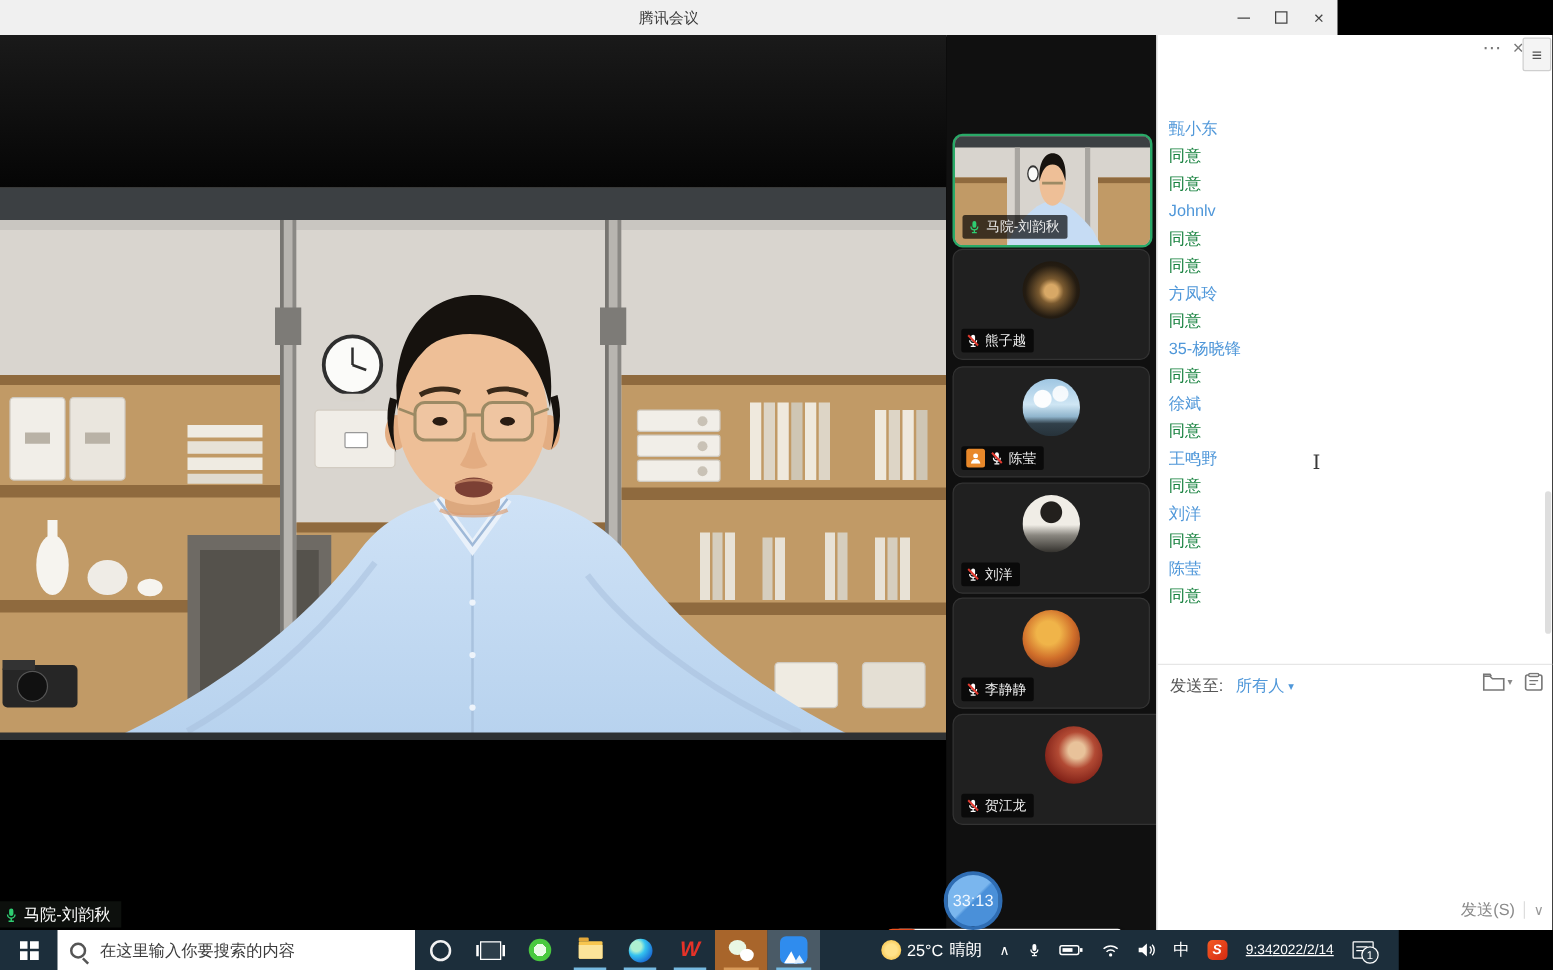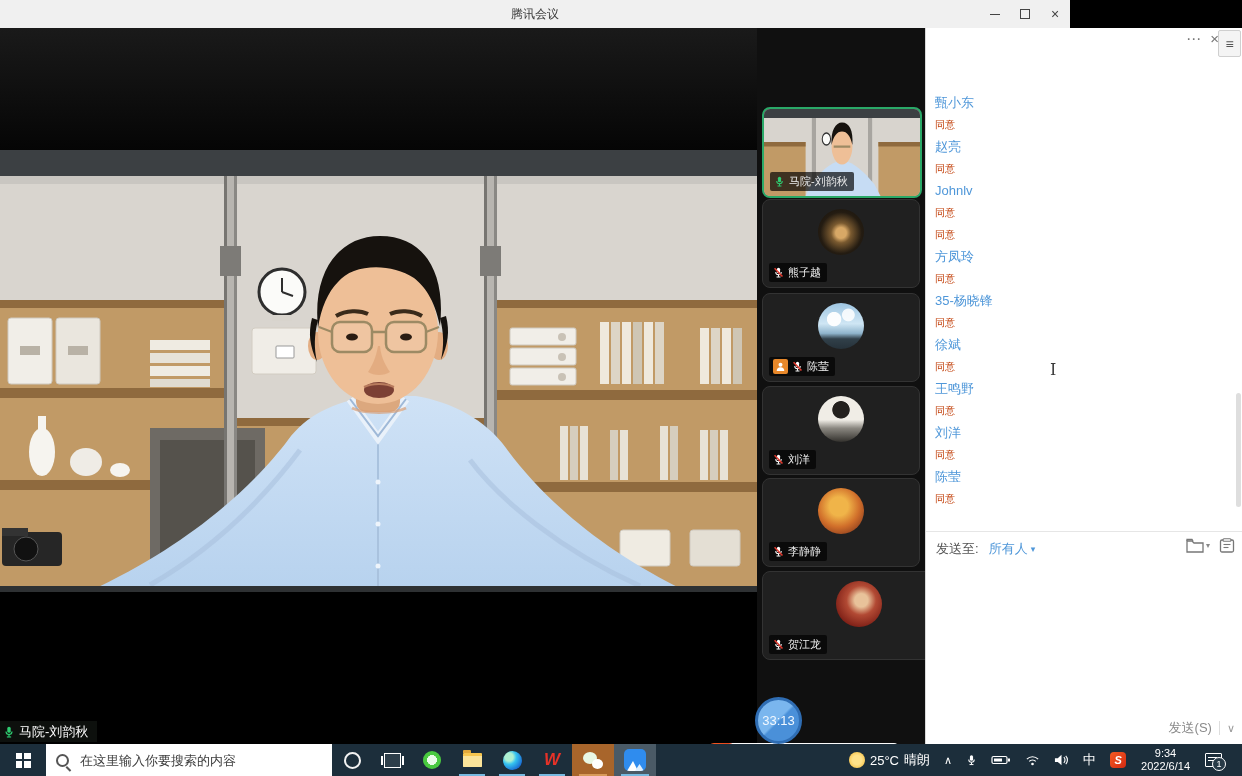--- a/index.html
+++ b/index.html
@@ -74,42 +74,42 @@
 
   
   .chat{position:absolute;left:925px;top:0;width:317px;height:716px;background:#fff;border-left:1px solid #d9d9d9;}
   .chat-more{position:absolute;top:3px;right:42px;font-size:15px;color:#777;line-height:1;}
   .chat-close{position:absolute;top:3px;right:24px;font-size:15px;color:#777;line-height:1;}
   .hamburger{position:absolute;top:2px;right:2px;width:21px;height:25px;background:#f4f4f4;
              border:1px solid #cfcfcf;border-radius:2px;color:#555;font-size:14px;
              display:flex;align-items:center;justify-content:center;}
   .msgs{position:absolute;left:9px;top:40px;right:20px;margin-top:24px;}
   .sender{color:#4f97d9;font-size:13px;line-height:22px;white-space:nowrap;}
-  .mtext{color:#c2410c;font-size:10px;line-height:22px;white-space:nowrap;}
+  .mtext{color:#15803d;font-size:13px;line-height:22px;white-space:nowrap;}
   .ibeam{position:absolute;left:124px;top:332px;font-family:"DejaVu Serif","Liberation Serif",serif;
          font-size:16px;color:#3a3a3a;}
   .chat-scroll{position:absolute;right:2px;top:365px;width:5px;height:114px;background:#dedede;border-radius:3px;}
   .chat-div{position:absolute;left:0;right:0;top:503px;border-top:1px solid #e6e6e6;}
   .sendto{position:absolute;left:10px;top:508px;height:26px;display:flex;align-items:center;gap:10px;font-size:13px;color:#555;}
   .sendto .val{color:#4f97d9;display:flex;align-items:center;gap:3px;}
   .sendto .caret{font-size:9px;color:#4f97d9;}
   .chat-tools{position:absolute;right:8px;top:510px;display:flex;align-items:center;gap:9px;}
   .sendbar{position:absolute;right:8px;bottom:7px;display:flex;align-items:center;gap:7px;font-size:13px;color:#8a8a8a;}
   .sendbar .sep{width:0;height:14px;border-left:1px solid #ddd;}
   .sendbar .caret{color:#999;font-size:11px;}
 
   
   .toast{position:absolute;left:806px;top:4px;width:224px;height:29px;background:rgba(36,36,36,.95);
          border-radius:3px;box-shadow:0 2px 6px rgba(0,0,0,.5);display:flex;align-items:center;
          gap:7px;padding:0 8px;z-index:9;}
   .toast-text{color:#dedede;font-size:11.5px;white-space:nowrap;overflow:hidden;}
   .toast-blur{flex:0 0 30px;height:15px;border-radius:7px;background:#8a8a8a;filter:blur(4px);margin-left:-2px;}
 
   
-  .taskbar{position:absolute;left:0;top:744px;width:1242px;height:32px;background:#1c2e3b;
+  .taskbar{position:absolute;left:0;top:744px;width:1119px;height:32px;background:#1c2e3b;
            display:flex;align-items:stretch;z-index:20;}
   .tb-start{width:46px;display:flex;align-items:center;justify-content:center;}
   .winlogo{width:15px;height:15px;display:grid;grid-template-columns:1fr 1fr;grid-template-rows:1fr 1fr;gap:1.5px;}
   .winlogo span{background:#fff;}
   .search-box{width:266px;background:#fff;display:flex;align-items:center;gap:9px;padding:0 10px;}
   .search-glyph{width:9px;height:9px;border:2px solid #555;border-radius:50%;position:relative;flex:0 0 auto;}
   .search-glyph::after{content:"";position:absolute;left:9px;top:10px;width:6px;height:2px;background:#555;
       transform:rotate(45deg);transform-origin:0 0;}
   .search-box input{flex:1;border:0;outline:0;font-size:13px;color:#333;background:transparent;
       font-family:"Liberation Sans","DejaVu Sans",sans-serif;}
@@ -134,22 +134,22 @@
   .ic-wechat::after{content:"";position:absolute;right:0;bottom:0;width:11px;height:10px;border-radius:50%;background:#fff;}
   .cell-meeting{width:42px;background:#4a5a66;}
   .ic-meeting{width:22px;height:22px;border-radius:5px;background:#2f8cee;display:flex;align-items:flex-end;justify-content:center;overflow:hidden;}
   .ic-meeting svg{display:block;}
   .cell-wechat .runline{background:#d89a5a;}
 
   .tray{margin-left:auto;display:flex;align-items:center;padding-right:12px;}
   .tray-item{padding:0 7px;color:#fff;font-size:13px;display:flex;align-items:center;gap:5px;white-space:nowrap;}
   .sun{width:16px;height:16px;border-radius:50%;background:radial-gradient(circle,#ffe28a 0 40%,#f3b62e 100%);}
   .chev-up{font-size:11px;color:#fff;}
-  .tray-clock{display:flex;flex-direction:column;align-items:center;justify-content:flex-start;
-              font-size:11px;line-height:13px;color:#fff;padding:0 8px;}
+  .tray-clock{display:flex;flex-direction:row;align-items:center;justify-content:flex-start;
+              font-size:11px;line-height:13px;color:#fff;padding:0 8px;text-decoration:underline;}
   .notif{position:relative;width:18px;height:16px;}
   .notif .box{position:absolute;left:0;top:1px;width:15px;height:12px;border:1px solid #fff;border-radius:1px;}
   .notif .box::before{content:"";position:absolute;left:2px;top:3px;width:9px;height:1px;background:#fff;}
   .notif .box::after{content:"";position:absolute;left:2px;top:6px;width:6px;height:1px;background:#fff;}
   .notif .badge{position:absolute;right:-3px;bottom:-3px;width:12px;height:12px;border-radius:50%;
       background:#273a47;border:1px solid #fff;color:#fff;font-size:9px;display:flex;align-items:center;justify-content:center;}
 
   .micon{display:block;}
 </style>
 </head>
@@ -443,21 +443,20 @@
     </div>
 
     <div class="chat">
       <div class="chat-more">⋯</div>
       <div class="chat-close">×</div>
       <div class="hamburger">≡</div>
 
       <div class="msgs">
         <div class="sender">甄小东</div>
         <div class="mtext">同意</div>
-        <div class="sender">赵亮</div>
         <div class="mtext">同意</div>
         <div class="sender">Johnlv</div>
         <div class="mtext">同意</div>
         <div class="mtext">同意</div>
         <div class="sender">方凤玲</div>
         <div class="mtext">同意</div>
         <div class="sender">35-杨晓锋</div>
         <div class="mtext">同意</div>
         <div class="sender">徐斌</div>
         <div class="mtext">同意</div>
@@ -592,21 +591,21 @@
         </svg>
       </div>
       <div class="tray-item">
         <span>中</span>
       </div>
       <div class="tray-item">
         <span style="width:16px;height:16px;border-radius:4px;background:linear-gradient(135deg,#f55b23,#d42a12);color:#fff;font-weight:bold;font-style:italic;font-size:11px;display:flex;align-items:center;justify-content:center;">S</span>
       </div>
       <div class="tray-clock">
         <span>9:34</span>
-        <span>2022/6/14</span>
+        <span>2022/2/14</span>
       </div>
       <div class="tray-item">
         <span class="notif">
           <span class="box"></span>
           <span class="badge">1</span>
         </span>
       </div>
     </div>
   </div>
 </div>

